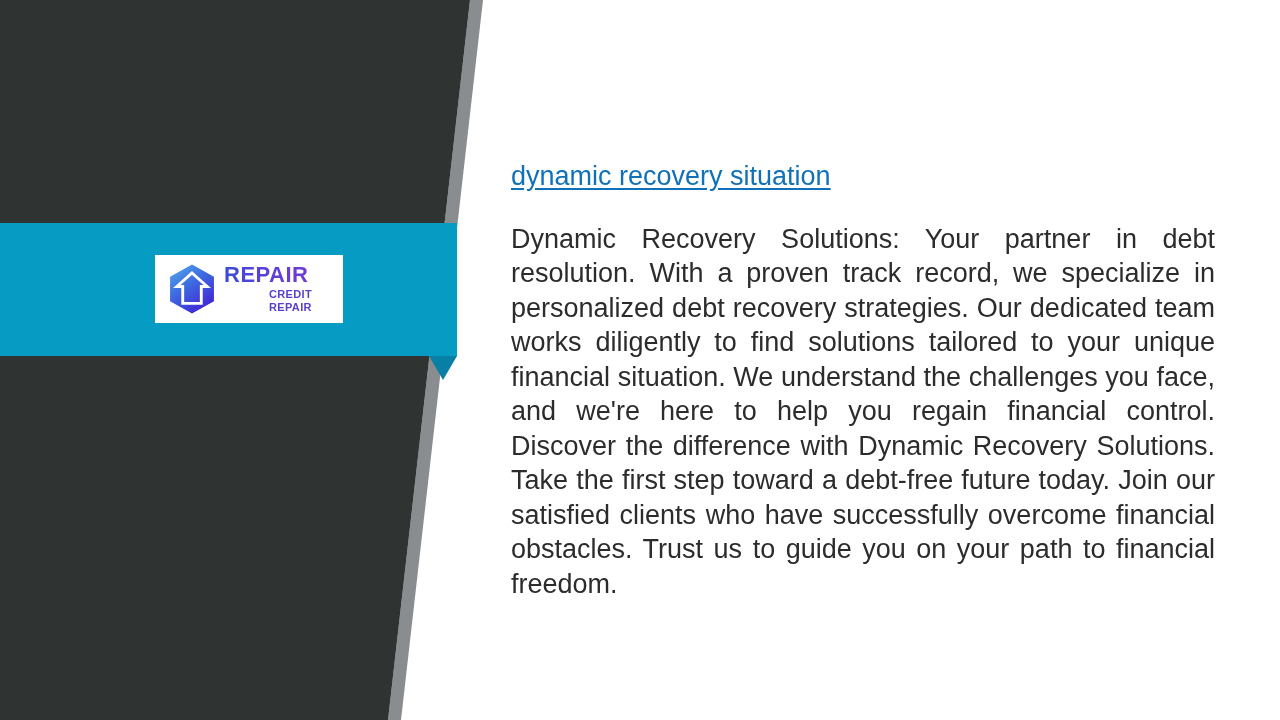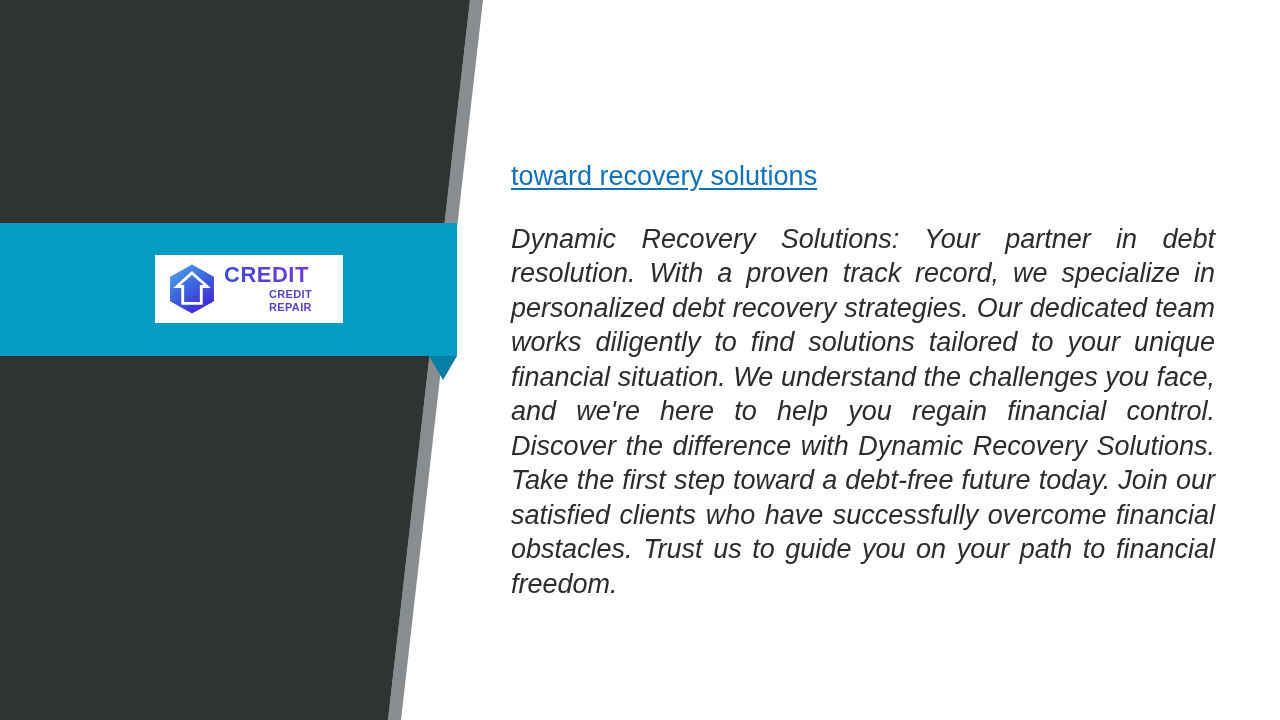--- a/index.html
+++ b/index.html
@@ -119,21 +119,20 @@
   }
 
   .body-copy {
     margin-top: 28px;
     font-family: "Liberation Sans", sans-serif;
     font-size: 27px;
     line-height: 34.5px;
     color: #2C2C2C;
     text-align: justify;
     text-justify: inter-word;
-    font-style: italic;
   }
 </style>
 </head>
 <body>
 
 <div id="slide">
 
   <svg class="deco-layer" viewBox="0 0 520 720" width="520" height="720" preserveAspectRatio="none">
     <polygon points="470,0 483,0 401,720 388,720" fill="#8A8D8F"></polygon>
     <polygon points="0,0 470,0 388,720 0,720" fill="#2F3332"></polygon>
@@ -150,23 +149,23 @@
         <linearGradient id="hexg" x1="0%" y1="0%" x2="65%" y2="100%">
           <stop offset="0%" stop-color="#55AEEA"></stop>
           <stop offset="45%" stop-color="#3E6FE0"></stop>
           <stop offset="100%" stop-color="#4026D6"></stop>
         </linearGradient>
       </defs>
       <polygon points="32,3 58,17.5 58,46.5 32,61 6,46.5 6,17.5" fill="url(#hexg)"></polygon>
       <path d="M32 13 L50 29 L43 29 L43 49 L21 49 L21 29 L14 29 Z" fill="none" stroke="#ffffff" stroke-width="3.4" stroke-linejoin="miter"></path>
     </svg>
     <div class="logo-words">
-      <div class="logo-strong">CREDIT</div>
+      <div class="logo-strong">REPAIR</div>
       <div class="logo-sub">CREDIT REPAIR</div>
     </div>
   </div>
 
   <div class="content">
-    <a class="headline-link" href="#">toward recovery solutions</a>
+    <a class="headline-link" href="#">dynamic recovery situation</a>
     <p class="body-copy">Dynamic Recovery Solutions: Your partner in debt resolution. With a proven track record, we specialize in personalized debt recovery strategies. Our dedicated team works diligently to find solutions tailored to your unique financial situation. We understand the challenges you face, and we're here to help you regain financial control. Discover the difference with Dynamic Recovery Solutions. Take the first step toward a debt-free future today. Join our satisfied clients who have successfully overcome financial obstacles. Trust us to guide you on your path to financial freedom.</p>
   </div>
 
 </div>
 
 </body></html>

